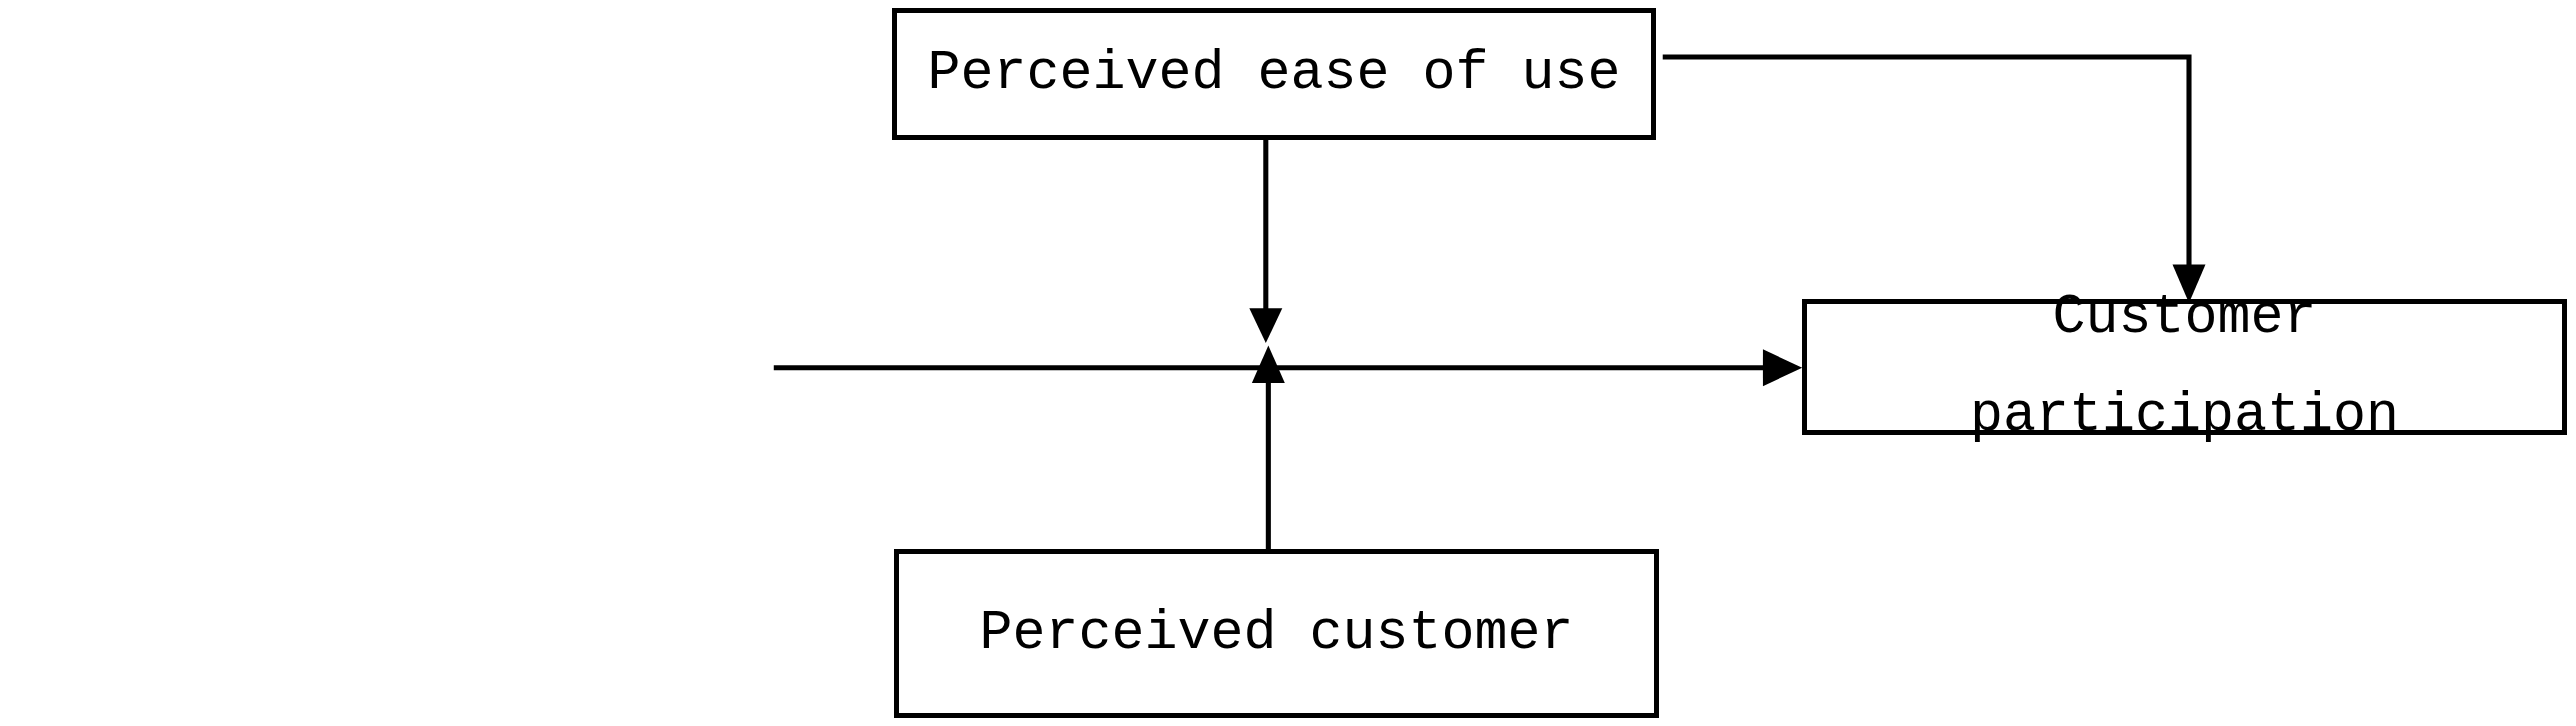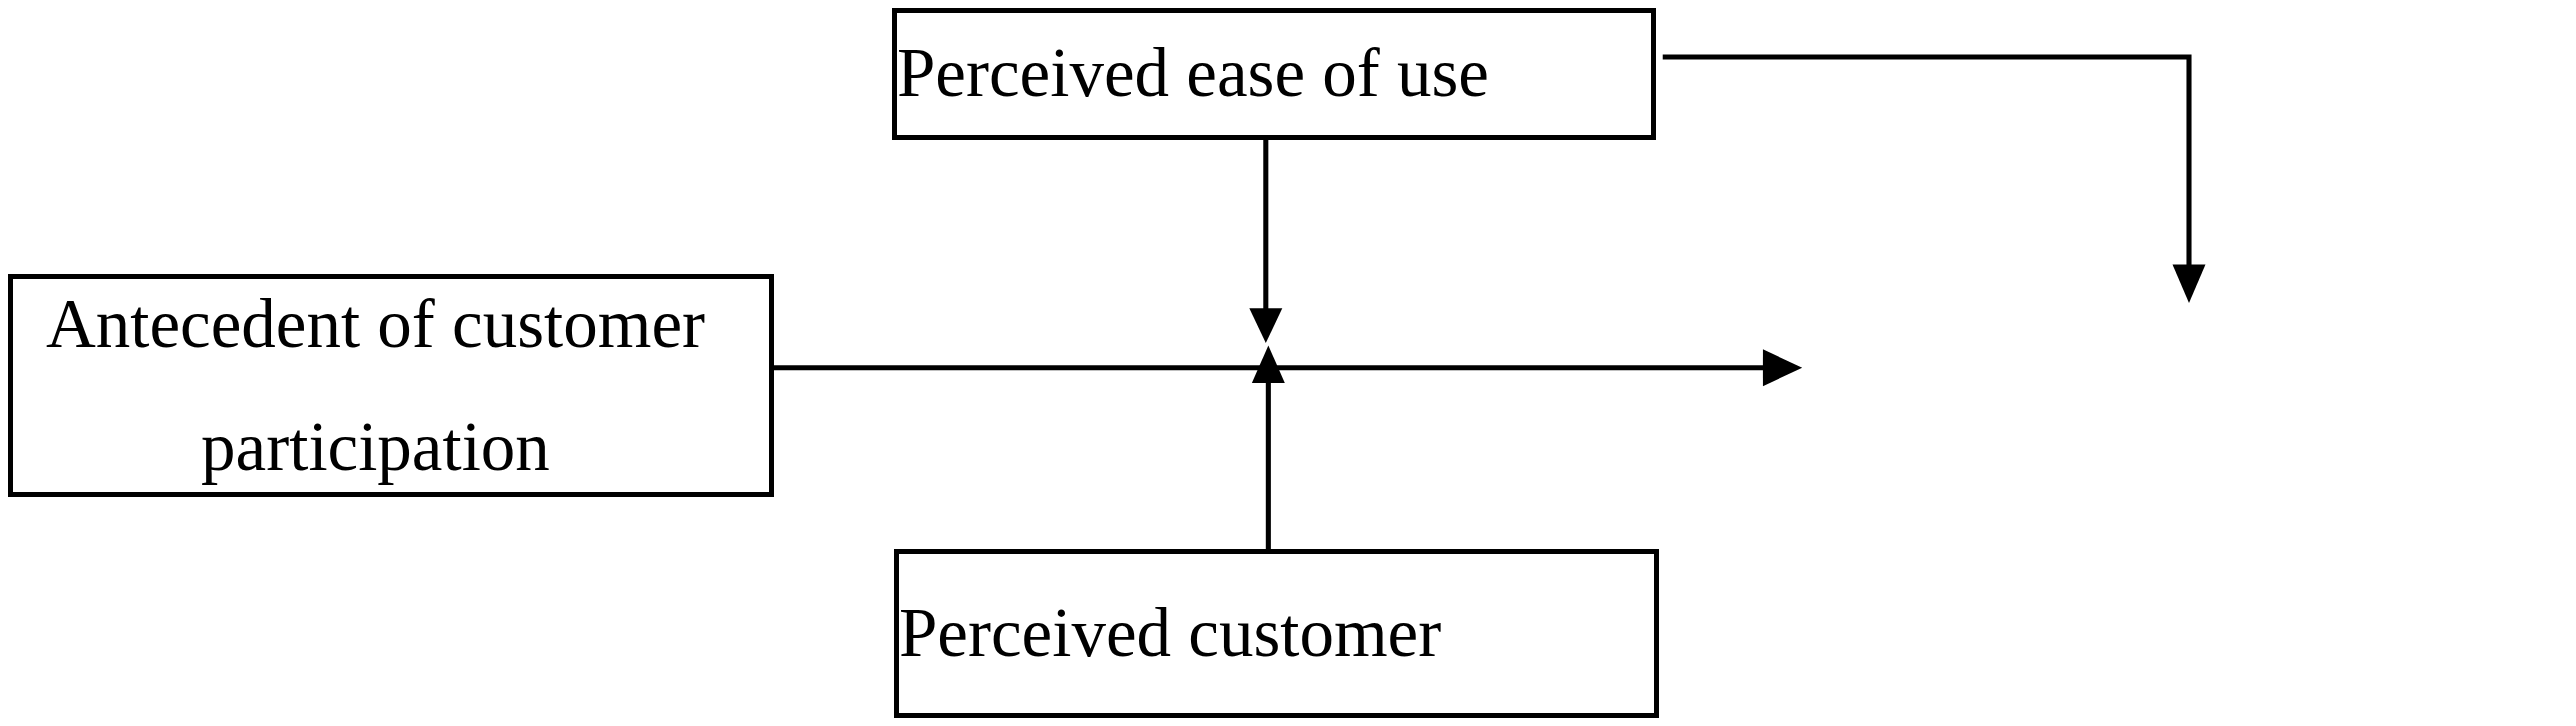--- a/index.html
+++ b/index.html
@@ -23,24 +23,26 @@
     width: 2576px;
     height: 726px;
   }
   .node {
     position: absolute;
     box-sizing: border-box;
     background: #ffffff;
     border: 5.7px solid #000000;
     display: flex;
     align-items: center;
+    justify-content: center;
     text-align: center;
-    font-size: 69px;
+    font-size: 55px;
     line-height: 1.78;
     color: #000000;
+    font-family: Liberation Mono, monospace;
   }
   .node .label {
     display: block;
     max-width: 96%;
   }
   #node-perceived-ease {
     left: 892px; top: 7.6px;
     width: 764px; height: 132px;
   }
   #node-antecedent {
@@ -90,23 +92,23 @@
     <g>
       <polyline class="edge-line" points="2622,90 3452,90 3452,424"></polyline>
       <polygon class="edge-head" points="3452,478 3426,417 3478,417"></polygon>
     </g>
   </svg>
 
   <div class="node" id="node-perceived-ease">
     <span class="label">Perceived ease of use</span>
   </div>
 
-  <div class="node" id="node-antecedent">
-    <span class="label">Antecedent of customer participation</span>
+
+  <div class="node" id="node-customer-participation">
+    <span class="label">Customer participation</span>
   </div>
-
 
   <div class="node" id="node-perceived-control">
     <span class="label">Perceived customer</span>
   </div>
 
 </div>
 
 
 </body></html>

